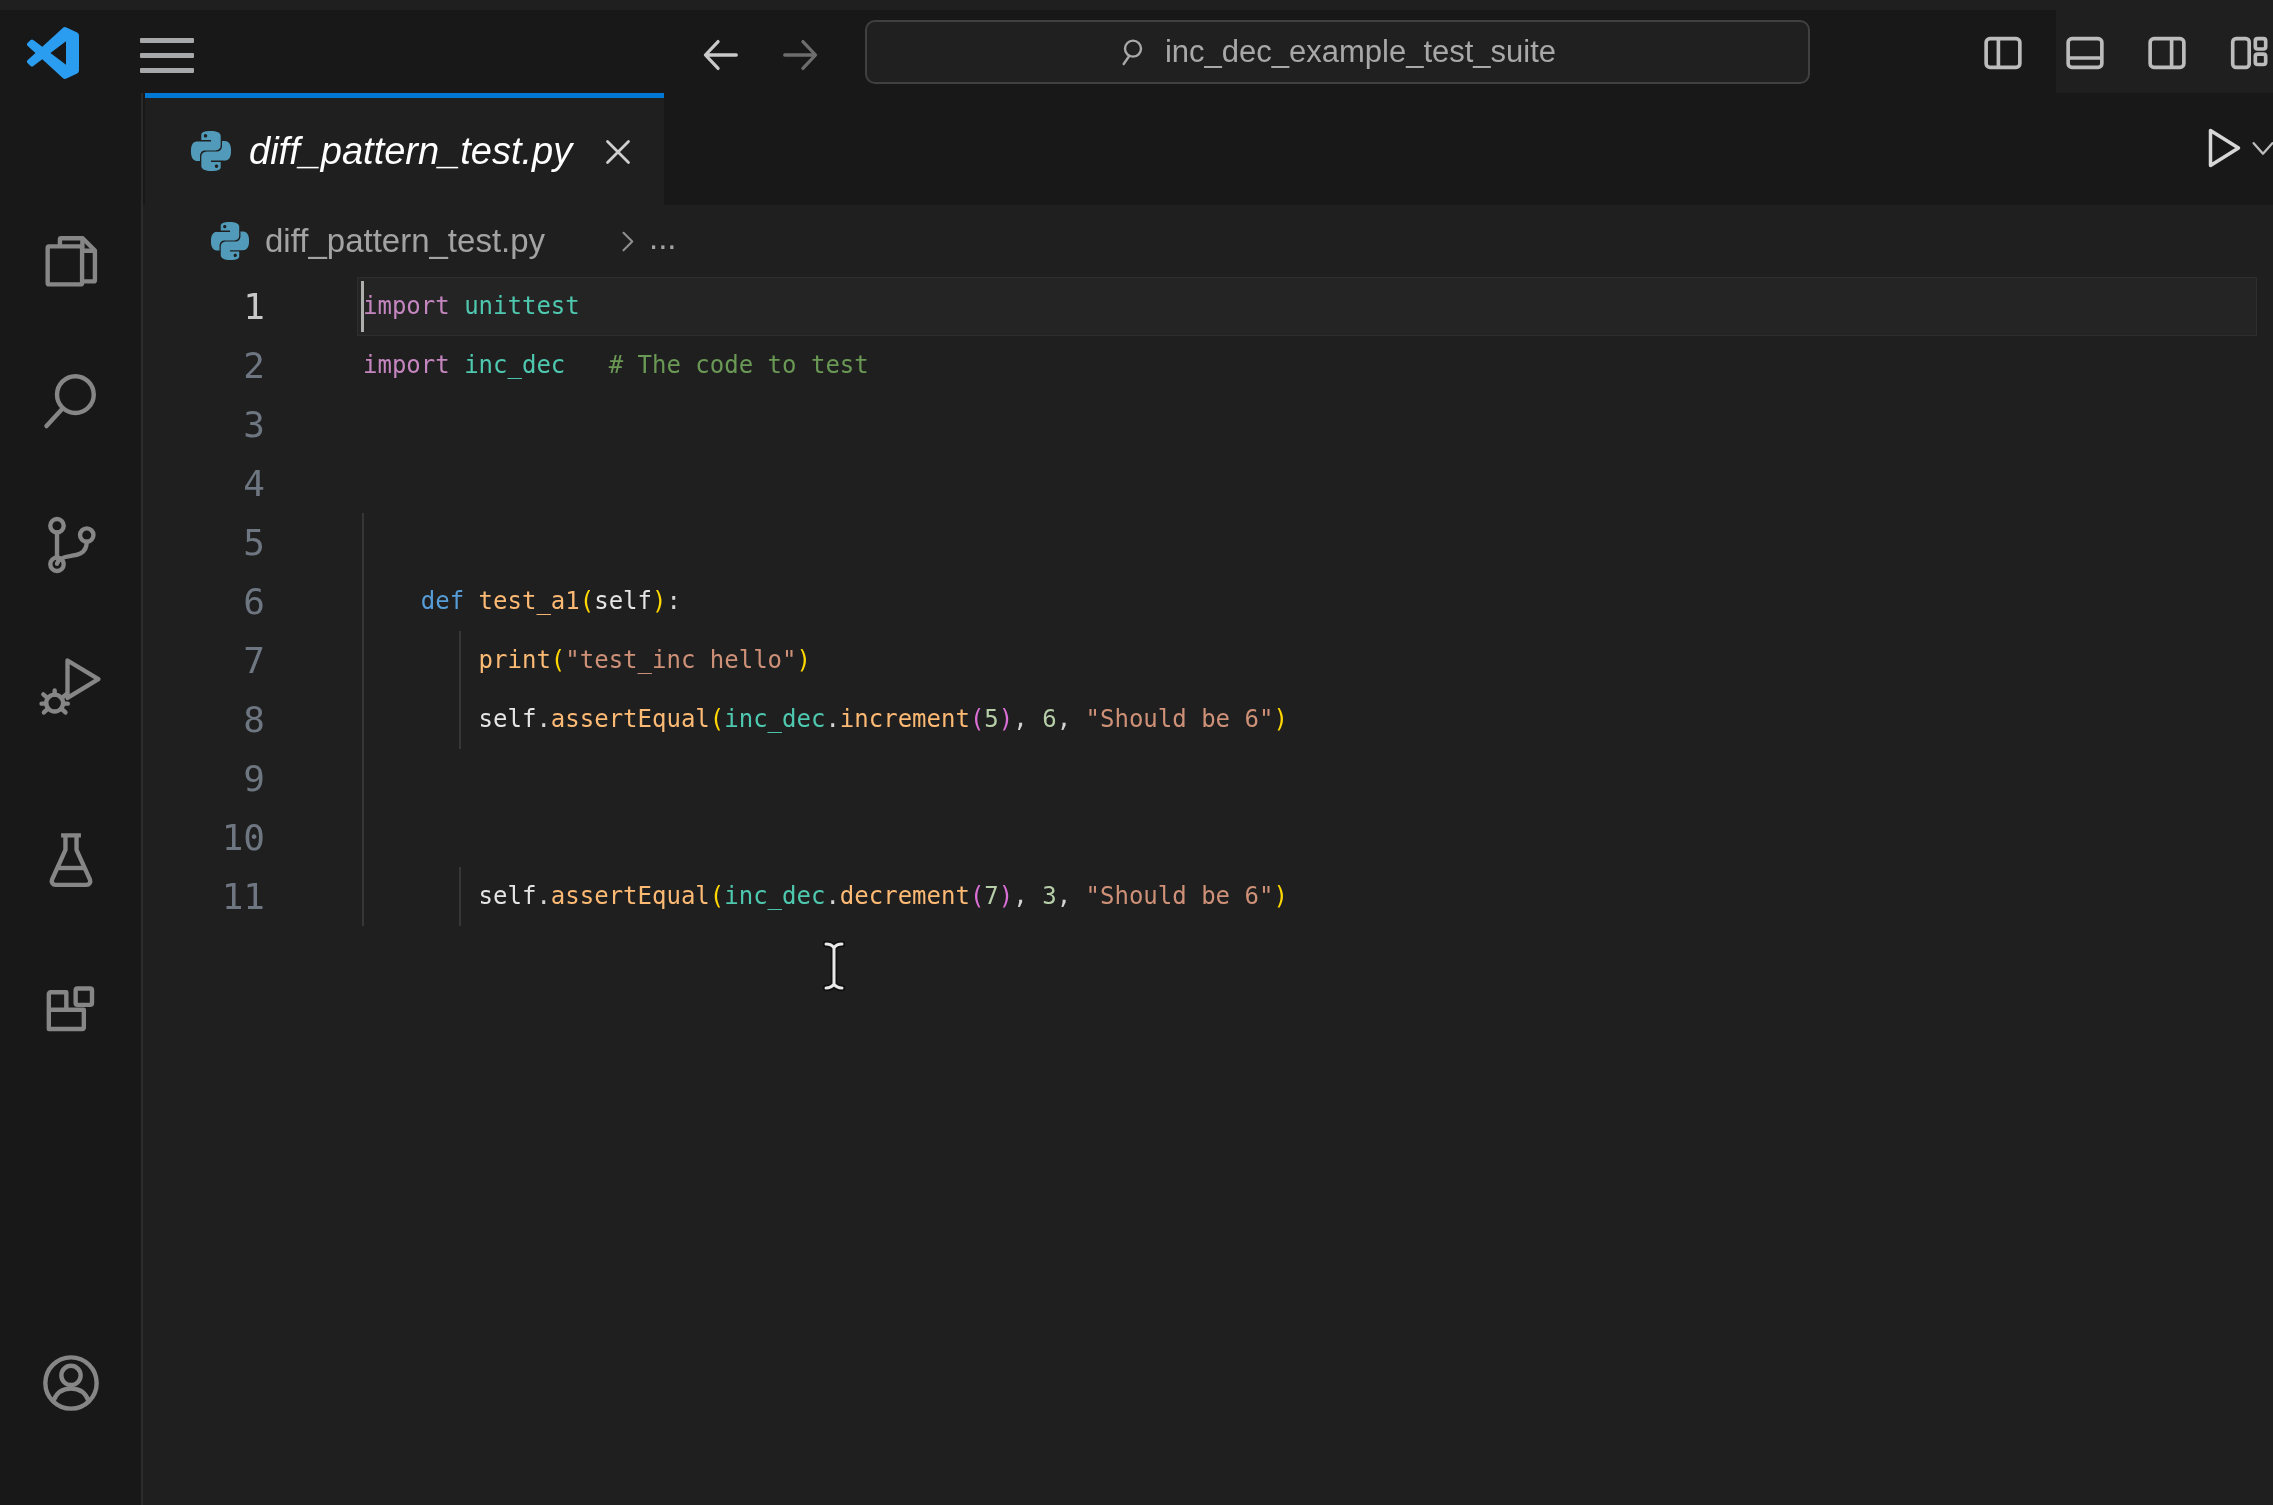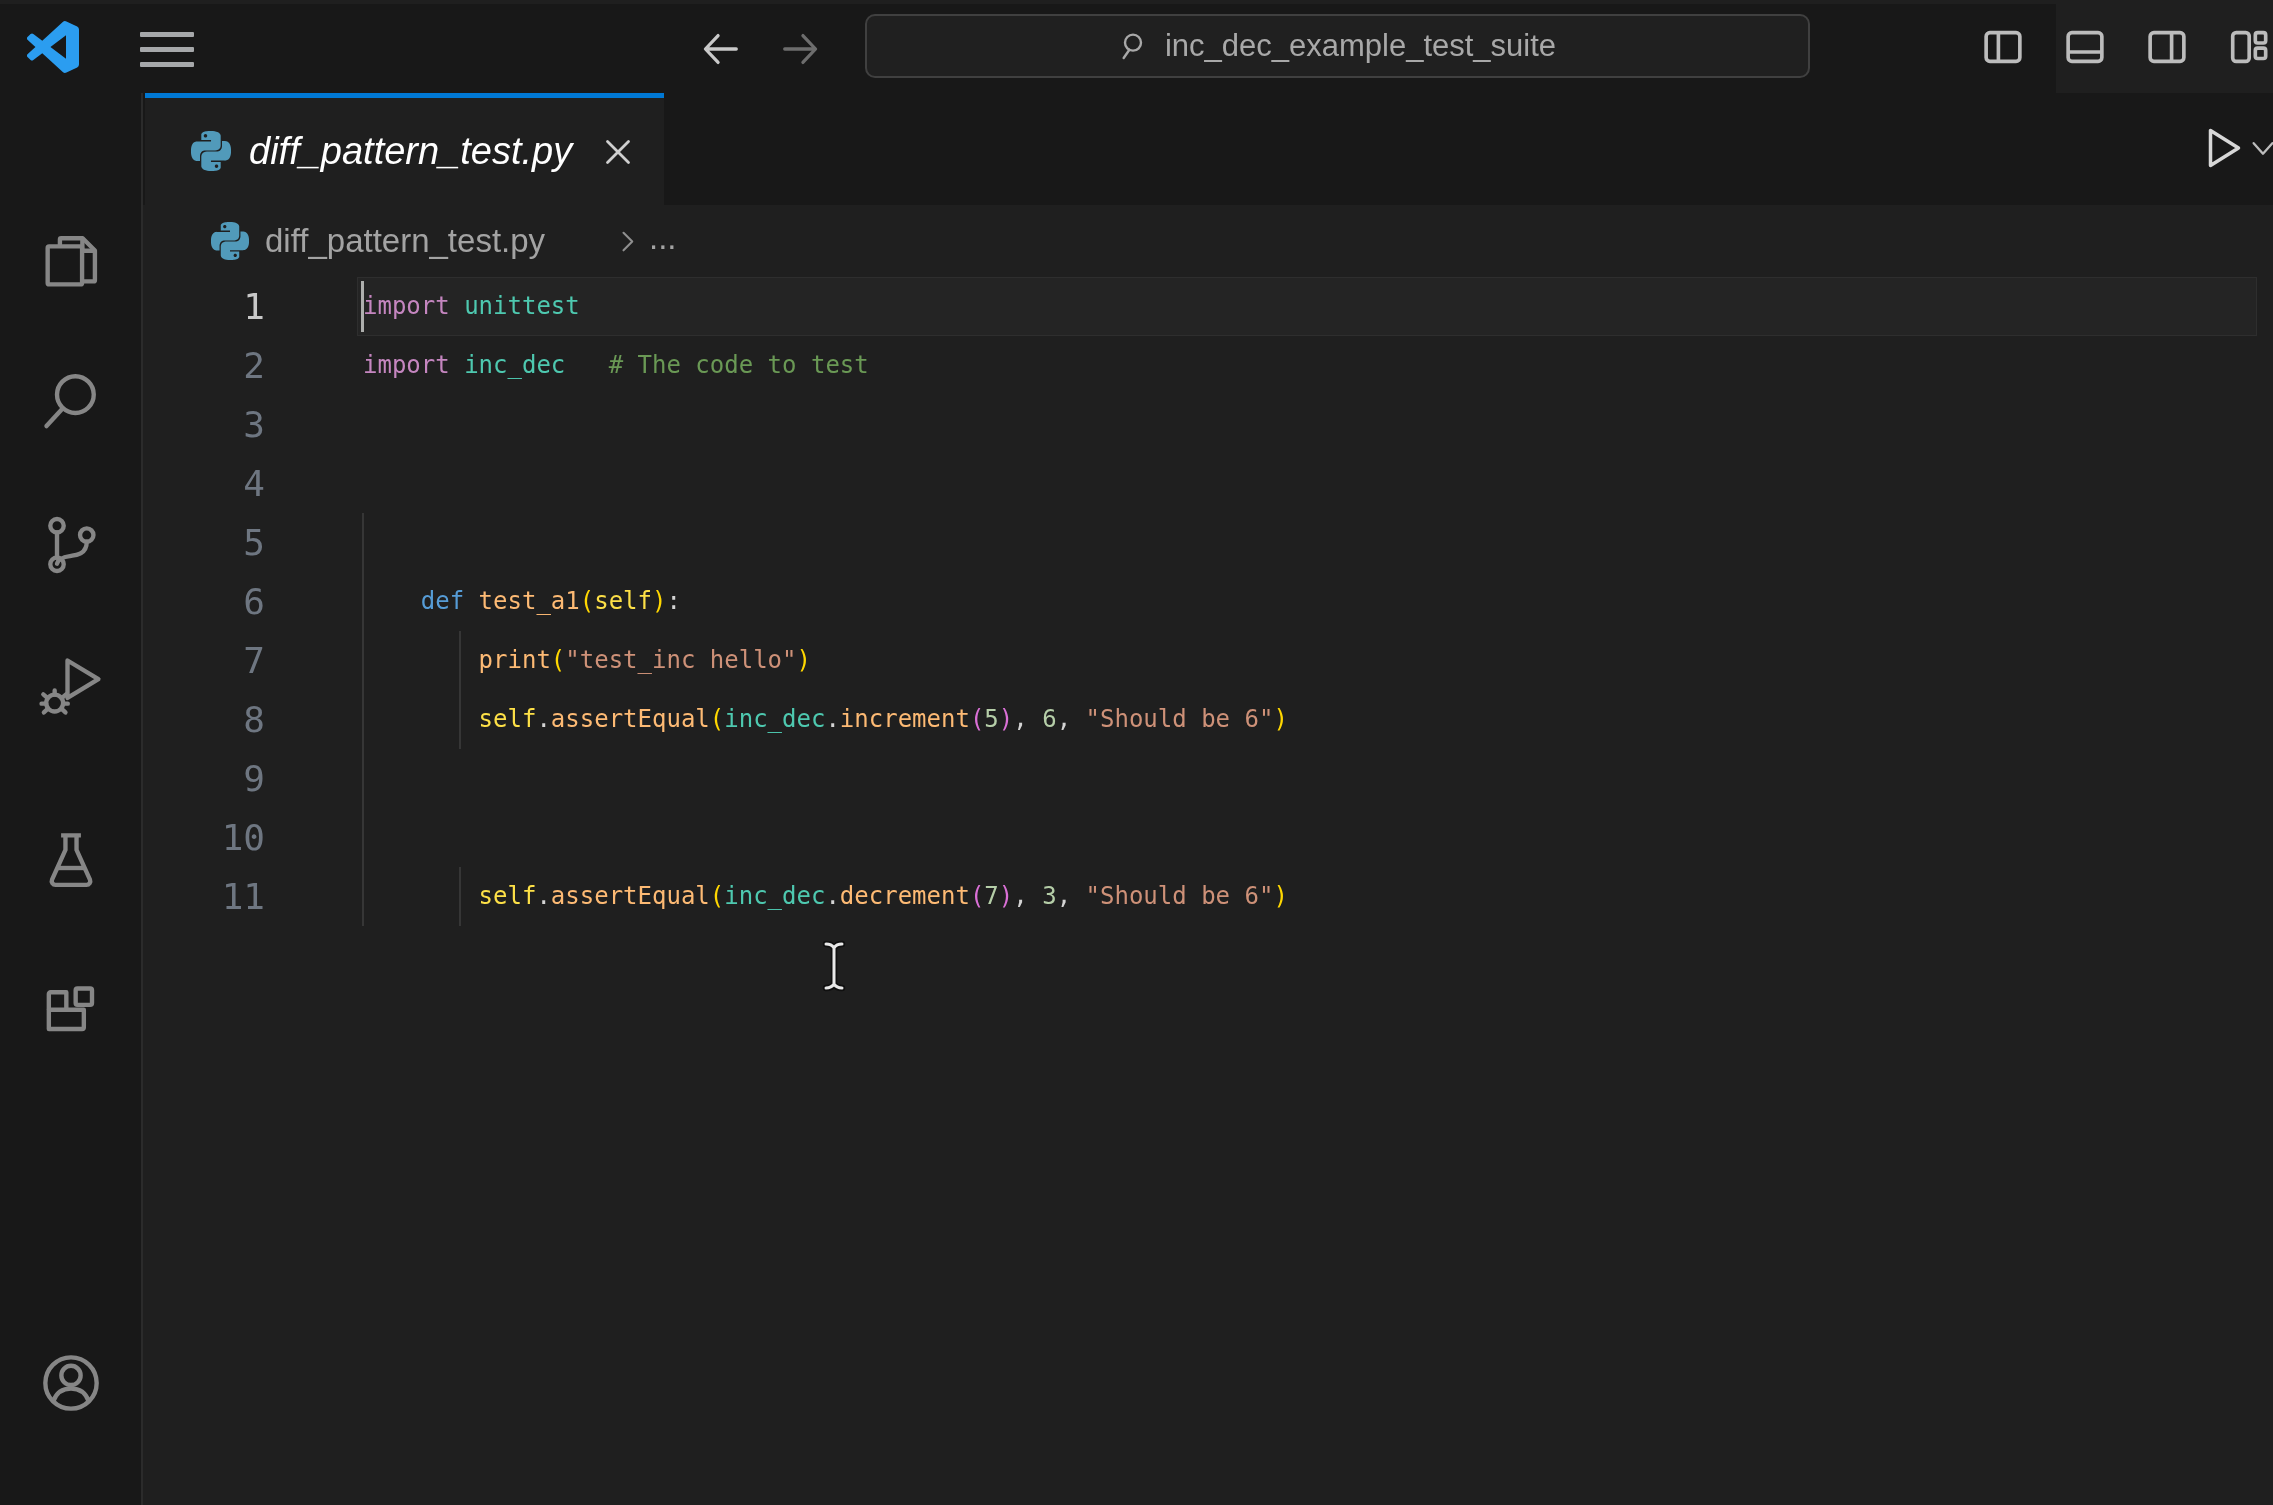--- a/index.html
+++ b/index.html
@@ -1,20 +1,20 @@
 <!DOCTYPE html>
 <html><head>
 <meta charset="utf-8">
 <style>
   * { margin:0; padding:0; box-sizing:border-box; }
   html,body { width:2273px; height:1505px; overflow:hidden; background:#1f1f1f;
               font-family:"Liberation Sans", sans-serif; }
 
   
-  #titlebar { position:absolute; left:0; top:4px; width:2056px; height:93px; background:#181818;text-align:center; }
+  #titlebar { position:absolute; left:0; top:10px; width:2056px; height:93px; background:#181818;text-align:center; }
   #vscode-logo { position:absolute; left:27px; top:17px; width:52px; height:52px; }
   #menu-btn { position:absolute; left:140px; top:24px; width:54px; height:42px; display:flex;
               flex-direction:column; justify-content:center; gap:10px; cursor:pointer; }
   #menu-btn span { display:block; height:5px; background:#a6a8aa; border-radius:1px; }
   .navarrow { position:absolute; top:22px; width:46px; height:46px; }
   #nav-back { left:697px; }
   #nav-fwd  { left:778px; }
   #command-center { position:absolute; left:865px; top:10px; width:945px; height:64px;
     background:#202020; border:2px solid #404040; border-radius:10px;
     display:flex; align-items:center; justify-content:center; gap:14px;
@@ -49,21 +49,21 @@
   .code-row { position:relative; height:59px; }
   .ln { position:absolute; left:0; top:0; width:122px; text-align:right;
         font-family:"DejaVu Sans Mono", monospace; font-size:36px; line-height:59px; color:#6e7681; }
   .code-row.active .ln { color:#c8c8c8; }
   .cl { position:absolute; left:220px; top:0; white-space:pre;
         font-family:"DejaVu Sans Mono", monospace; font-size:24px; line-height:59px; color:#d4d4d4; }
   .line-highlight { position:absolute; left:214px; right:16px; top:0; bottom:0;
         background:#242424; border:1px solid #2e2e2e; }
   .caret { position:absolute; top:4px; width:3px; height:51px; background:#aeafad; }
   .tok-kw  { color:#569cd6; } .tok-ctrl{ color:#c586c0; } .tok-type{ color:#4ec9b0; }
-  .tok-fn  { color:#fdba74; } .tok-var { color:#fde047; } .tok-str { color:#ce9178; }
+  .tok-fn  { color:#fdba74; } .tok-var { color:#e5e5e5; } .tok-str { color:#ce9178; }
   .tok-num { color:#b5cea8; } .tok-cmt { color:#6a9955; } .tok-pl  { color:#d4d4d4; }
   .tok-b1  { color:#ffd700; } .tok-b2  { color:#da70d6; }
 
   #mouse-ibeam { position:absolute; left:820px; top:940px; width:28px; height:52px; pointer-events:none; }
 
   svg { display:block; }
 </style>
 </head>
 <body>
 

